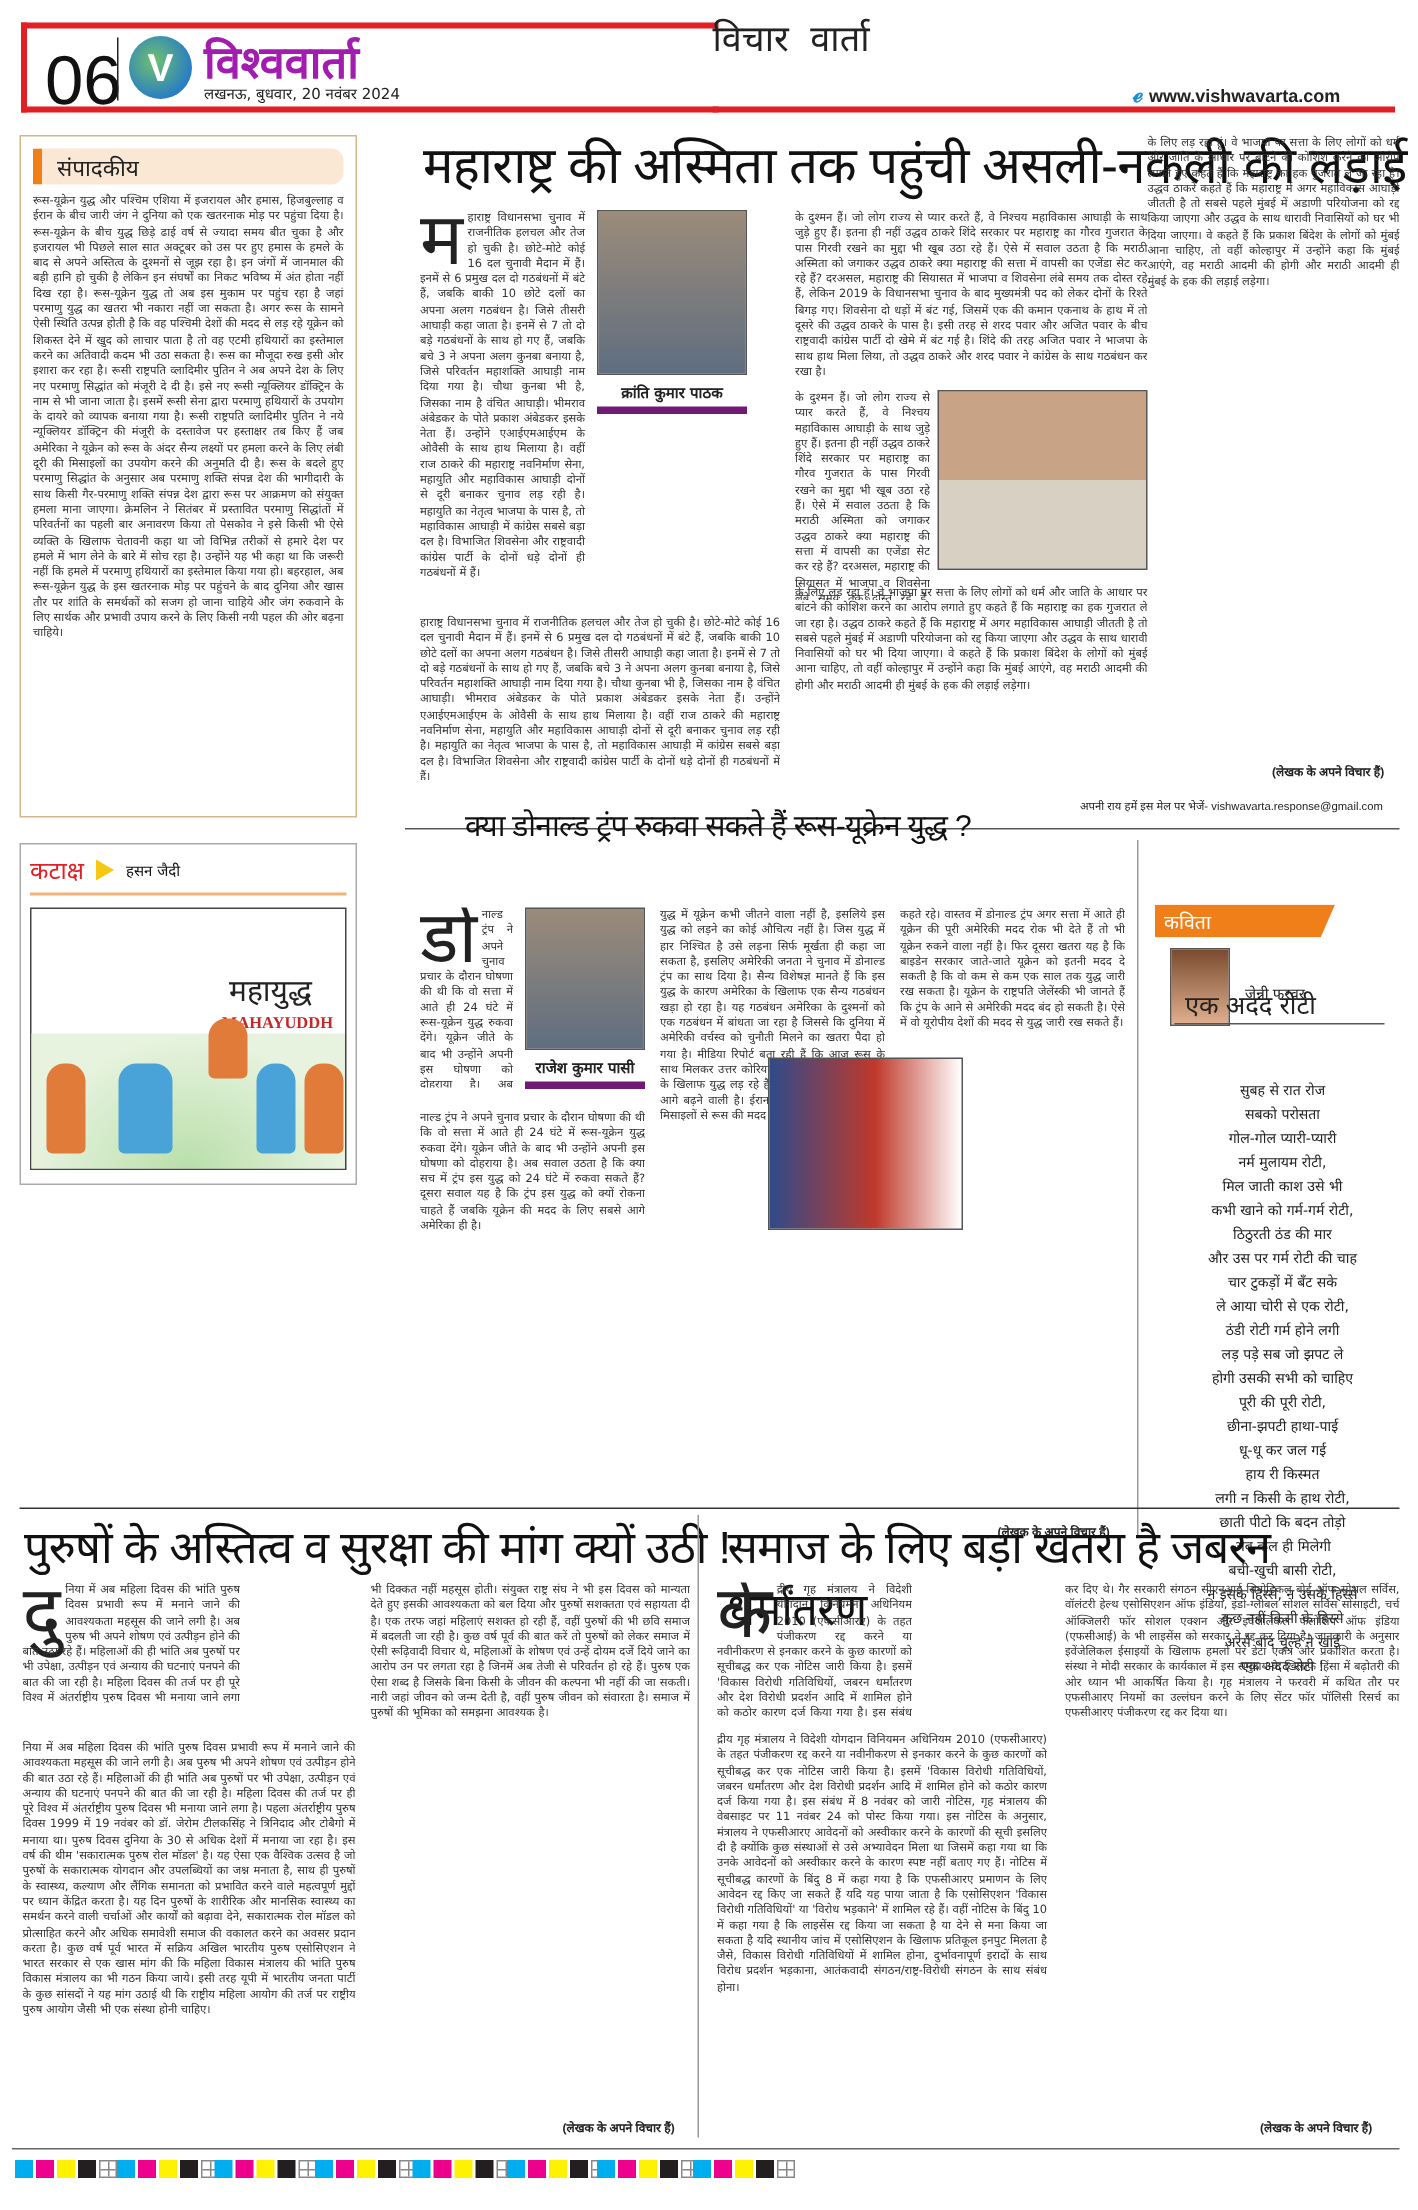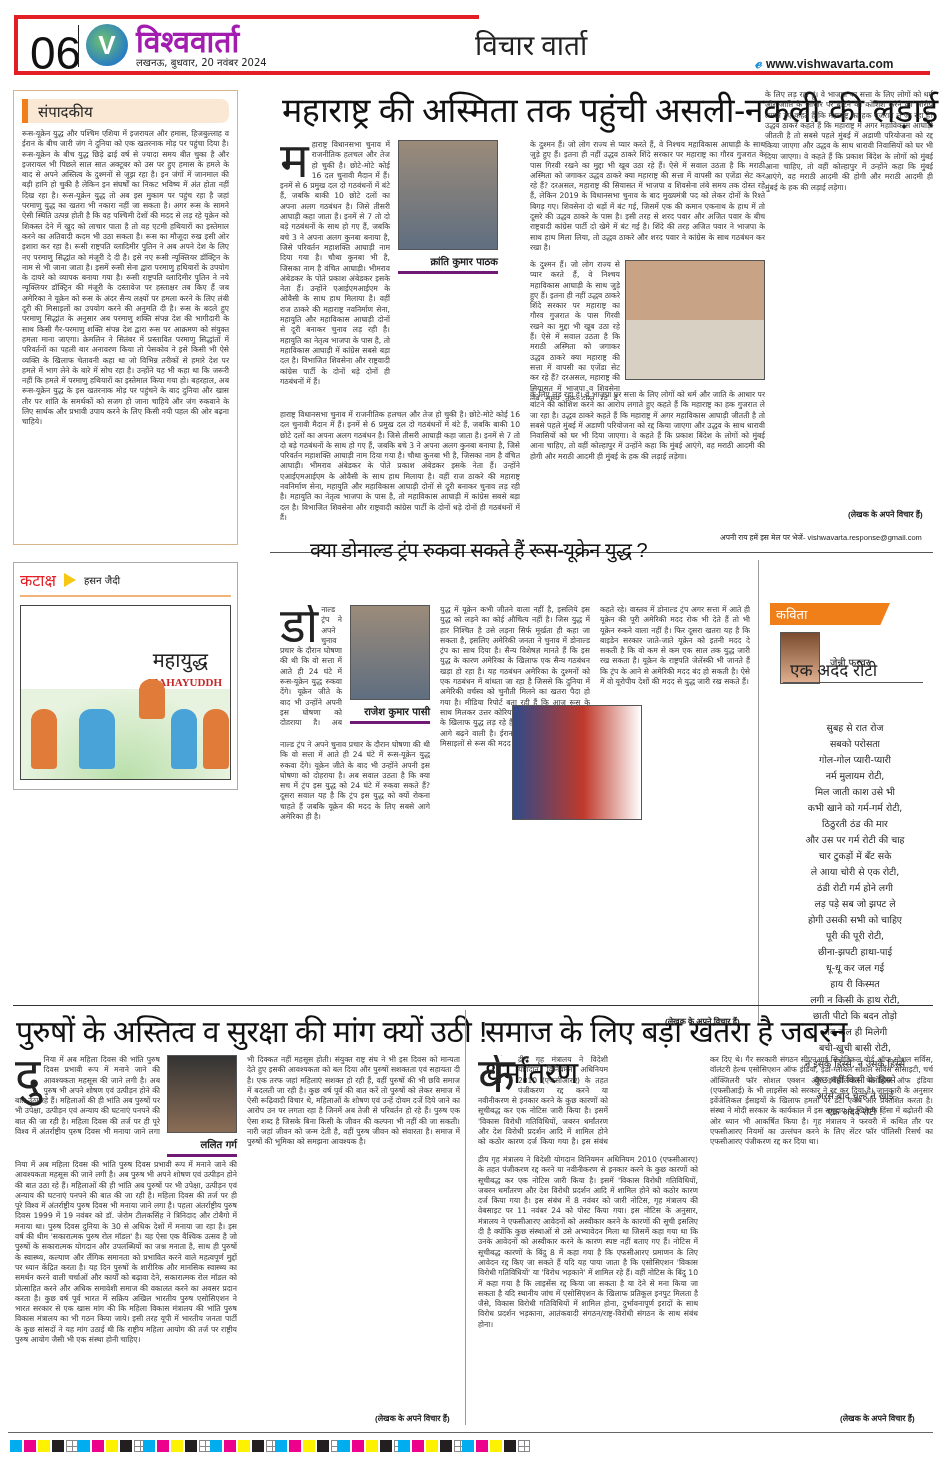--- a/index.html
+++ b/index.html
@@ -6,41 +6,41 @@
 body{width:945px;height:1473px;background:#fff;font-family:"Liberation Serif","DejaVu Serif",serif;color:#222;position:relative;overflow:hidden}
 .abs{position:absolute}
 .sans{font-family:"Liberation Sans","DejaVu Sans",sans-serif}
 .masthead-box{left:14px;top:15px;width:465px;height:60px;border-left:4px solid #e31e24;border-top:4px solid #e31e24;border-bottom:4px solid #e31e24}
 .pageno{left:30px;top:26px;font-size:46px;font-family:"Liberation Sans",sans-serif;color:#111}
 .vsep{left:78px;top:25px;width:1px;height:42px;background:#222}
 .logo{left:86px;top:24px;width:42px;height:42px;border-radius:50%;background:radial-gradient(circle at 40% 40%,#6fc16f,#2a7ec2 70%);display:flex;align-items:center;justify-content:center;color:#fff;font-weight:bold;font-size:26px;font-family:"Liberation Sans",sans-serif}
 .brand{left:136px;top:20px;font-size:30px;font-weight:bold;font-family:"DejaVu Sans",sans-serif;color:#a21caf}
 .dateline{left:136px;top:55px;font-size:10px;font-family:"DejaVu Sans",sans-serif}
 .redline{left:475px;top:71px;width:455px;height:4px;background:#e31e24}
-.section{left:475px;top:25px;font-size:28px;font-family:Liberation Serif, serif}
+.section{left:475px;top:8px;font-size:24px;font-family:Liberation Mono, monospace}
 .url{left:755px;top:52px;font-size:12px;font-weight:bold;font-family:"Liberation Sans",sans-serif;color:#222}
 .url .ie{color:#1a8fd6;font-size:15px;margin-right:4px}
 .editorial{left:13px;top:90px;width:225px;height:455px;border:1px solid #d6b48c;padding:4px 8px}
 .ed-tag{background:#fbe8d4;border-left:6px solid #f07f1a;font-size:15px;padding:2px 10px;font-family:"DejaVu Sans",sans-serif;margin:4px 0 6px;border-radius:0 8px 8px 0}
 .ed-title{text-align:center;font-size:20px;font-family:"DejaVu Sans",sans-serif;margin-bottom:4px}
 .body-txt{font-size:7.6px;line-height:10.3px;text-align:justify;color:#333;font-family:"DejaVu Sans",sans-serif}
 .cartoon-box{left:13px;top:562px;width:225px;height:228px;border:1px solid #aaa;padding:6px}
 .kataksh{font-size:16px;color:#e31e24;font-family:"DejaVu Sans",sans-serif;display:flex;align-items:center;gap:8px}
 .kataksh .arrow{width:0;height:0;border-top:7px solid transparent;border-bottom:7px solid transparent;border-left:12px solid #f6c713}
 .kataksh .author{font-size:10px;color:#111}
 .orange-rule{height:2px;background:#f1b37a;margin:4px 0 8px}
 .cartoon{width:100%;height:175px;border:1px solid #444;background:linear-gradient(#fff 55%,#dbeed8 55%);position:relative}
 .cartoon .t1{position:absolute;right:22px;top:40px;font-size:20px;font-family:"DejaVu Sans",sans-serif}
 .cartoon .t2{position:absolute;right:8px;top:70px;font-size:11px;font-weight:bold;color:#c62828;font-family:"Liberation Serif",serif}
 .cartoon .field{position:absolute;left:0;right:0;bottom:0;height:90px;background:radial-gradient(ellipse at center bottom,#b9dfaa,#e7f3df 70%)}
 .cartoon .fig{position:absolute;bottom:10px;width:26px;height:60px;border-radius:12px 12px 4px 4px}
 .headline{font-family:"Liberation Sans",sans-serif;font-size:34px;color:#111;letter-spacing:-0.5px}
 .h1{left:282px;top:86px}
 .photo{background:linear-gradient(#9b8b7a,#5f6e80);border:1px solid #555;position:relative}
-.caption{font-size:10px;text-align:right;font-family:"DejaVu Sans",sans-serif;font-weight:bold;padding-top:4px;border-bottom:3px solid #701a75;padding-bottom:3px}
+.caption{font-size:10px;text-align:center;font-family:"DejaVu Sans",sans-serif;font-weight:bold;padding-top:4px;border-bottom:5px solid #701a75;padding-bottom:3px}
 .dropcap{float:left;font-size:48px;line-height:40px;margin-right:3px;font-family:"DejaVu Sans",sans-serif}
 .hr{height:1px;background:#555}
 .vr{width:1px;background:#999}
 .kavita-tag{left:770px;top:603px;width:120px;height:22px;background:#f07f1a;clip-path:polygon(0 0,100% 0,92% 100%,0 100%);color:#fff;font-size:13px;padding:2px 6px;font-family:"DejaVu Sans",sans-serif}
 .poem{left:775px;top:692px;width:170px;text-align:center;font-size:9.4px;line-height:16px;font-family:"DejaVu Sans",sans-serif;color:#222}
 .cmyk{top:1440px;display:flex;align-items:center;gap:2px}
 .sq{width:12px;height:12px}
 .reg{width:12px;height:12px;border:1px solid #888;position:relative}
 .reg:before{content:"";position:absolute;left:5px;top:0;width:1px;height:10px;background:#888}
 .reg:after{content:"";position:absolute;left:0;top:5px;width:10px;height:1px;background:#888}
@@ -173,24 +173,20 @@
 </div>
 
 <div class="abs hr" style="left:13px;top:1005px;width:920px;background:#333"></div>
 
 <div class="abs headline" style="left:16px;top:1010px;font-size:30px">पुरुषों के अस्तित्व व सुरक्षा की मांग क्यों उठी !</div>
 <div class="abs" style="left:15px;top:1055px;width:445px;height:370px">
   <div class="abs" style="left:0;top:0;width:145px;height:80px;overflow:hidden">
     <span class="dropcap">दु</span>
     <div class="body-txt">निया में अब महिला दिवस की भांति पुरुष दिवस प्रभावी रूप में मनाने जाने की आवश्यकता महसूस की जाने लगी है। अब पुरुष भी अपने शोषण एवं उत्पीड़न होने की बात उठा रहे हैं। महिलाओं की ही भांति अब पुरुषों पर भी उपेक्षा, उत्पीड़न एवं अन्याय की घटनाएं पनपने की बात की जा रही है। महिला दिवस की तर्ज पर ही पूरे विश्व में अंतर्राष्ट्रीय पुरुष दिवस भी मनाया जाने लगा है। पहला अंतर्राष्ट्रीय पुरुष दिवस 1999 में 19 नवंबर को डॉ. जेरोम टीलकसिंह ने त्रिनिदाद और टोबैगो में मनाया था। पुरुष दिवस दुनिया के 30 से अधिक देशों में मनाया जा रहा है। इस वर्ष की थीम 'सकारात्मक पुरुष रोल मॉडल' है। यह ऐसा एक वैश्विक उत्सव है जो पुरुषों के सकारात्मक योगदान और उपलब्धियों का जश्न मनाता है, साथ ही पुरुषों के स्वास्थ्य, कल्याण और लैंगिक समानता को प्रभावित करने वाले महत्वपूर्ण मुद्दों पर ध्यान केंद्रित करता है। यह दिन पुरुषों के शारीरिक और मानसिक स्वास्थ्य का समर्थन करने वाली चर्चाओं और कार्यों को बढ़ावा देने, सकारात्मक रोल मॉडल को प्रोत्साहित करने और अधिक समावेशी समाज की वकालत करने का अवसर प्रदान करता है। कुछ वर्ष पूर्व भारत में सक्रिय अखिल भारतीय पुरुष एसोसिएशन ने भारत सरकार से एक खास मांग की कि महिला विकास मंत्रालय की भांति पुरुष विकास मंत्रालय का भी गठन किया जाये। इसी तरह यूपी में भारतीय जनता पार्टी के कुछ सांसदों ने यह मांग उठाई थी कि राष्ट्रीय महिला आयोग की तर्ज पर राष्ट्रीय पुरुष आयोग जैसी भी एक संस्था होनी चाहिए।</div>
   </div>
-  <div class="abs" style="left:152px;top:0;width:70px">
-    <div class="photo" style="height:78px;background:linear-gradient(#333,#8a6d56)"></div>
-    <div class="caption">ललित गर्ग</div>
-  </div>
   <div class="abs" style="left:0;top:105px;width:222px;height:265px;overflow:hidden">
     <div class="body-txt">निया में अब महिला दिवस की भांति पुरुष दिवस प्रभावी रूप में मनाने जाने की आवश्यकता महसूस की जाने लगी है। अब पुरुष भी अपने शोषण एवं उत्पीड़न होने की बात उठा रहे हैं। महिलाओं की ही भांति अब पुरुषों पर भी उपेक्षा, उत्पीड़न एवं अन्याय की घटनाएं पनपने की बात की जा रही है। महिला दिवस की तर्ज पर ही पूरे विश्व में अंतर्राष्ट्रीय पुरुष दिवस भी मनाया जाने लगा है। पहला अंतर्राष्ट्रीय पुरुष दिवस 1999 में 19 नवंबर को डॉ. जेरोम टीलकसिंह ने त्रिनिदाद और टोबैगो में मनाया था। पुरुष दिवस दुनिया के 30 से अधिक देशों में मनाया जा रहा है। इस वर्ष की थीम 'सकारात्मक पुरुष रोल मॉडल' है। यह ऐसा एक वैश्विक उत्सव है जो पुरुषों के सकारात्मक योगदान और उपलब्धियों का जश्न मनाता है, साथ ही पुरुषों के स्वास्थ्य, कल्याण और लैंगिक समानता को प्रभावित करने वाले महत्वपूर्ण मुद्दों पर ध्यान केंद्रित करता है। यह दिन पुरुषों के शारीरिक और मानसिक स्वास्थ्य का समर्थन करने वाली चर्चाओं और कार्यों को बढ़ावा देने, सकारात्मक रोल मॉडल को प्रोत्साहित करने और अधिक समावेशी समाज की वकालत करने का अवसर प्रदान करता है। कुछ वर्ष पूर्व भारत में सक्रिय अखिल भारतीय पुरुष एसोसिएशन ने भारत सरकार से एक खास मांग की कि महिला विकास मंत्रालय की भांति पुरुष विकास मंत्रालय का भी गठन किया जाये। इसी तरह यूपी में भारतीय जनता पार्टी के कुछ सांसदों ने यह मांग उठाई थी कि राष्ट्रीय महिला आयोग की तर्ज पर राष्ट्रीय पुरुष आयोग जैसी भी एक संस्था होनी चाहिए।</div>
   </div>
   <div class="abs" style="left:232px;top:0;width:213px;height:355px;overflow:hidden">
     <div class="body-txt">भी दिक्कत नहीं महसूस होती। संयुक्त राष्ट्र संघ ने भी इस दिवस को मान्यता देते हुए इसकी आवश्यकता को बल दिया और पुरुषों सशक्तता एवं सहायता दी है। एक तरफ जहां महिलाएं सशक्त हो रही हैं, वहीं पुरुषों की भी छवि समाज में बदलती जा रही है। कुछ वर्ष पूर्व की बात करें तो पुरुषों को लेकर समाज में ऐसी रूढ़िवादी विचार थे, महिलाओं के शोषण एवं उन्हें दोयम दर्जे दिये जाने का आरोप उन पर लगता रहा है जिनमें अब तेजी से परिवर्तन हो रहे हैं। पुरुष एक ऐसा शब्द है जिसके बिना किसी के जीवन की कल्पना भी नहीं की जा सकती। नारी जहां जीवन को जन्म देती है, वहीं पुरुष जीवन को संवारता है। समाज में पुरुषों की भूमिका को समझना आवश्यक है।</div>
   </div>
   <div class="abs sans" style="left:360px;top:357px;font-size:8px;font-weight:bold">(लेखक के अपने विचार हैं)</div>
 </div>
 <div class="abs vr" style="left:465px;top:1010px;height:415px"></div>
 

